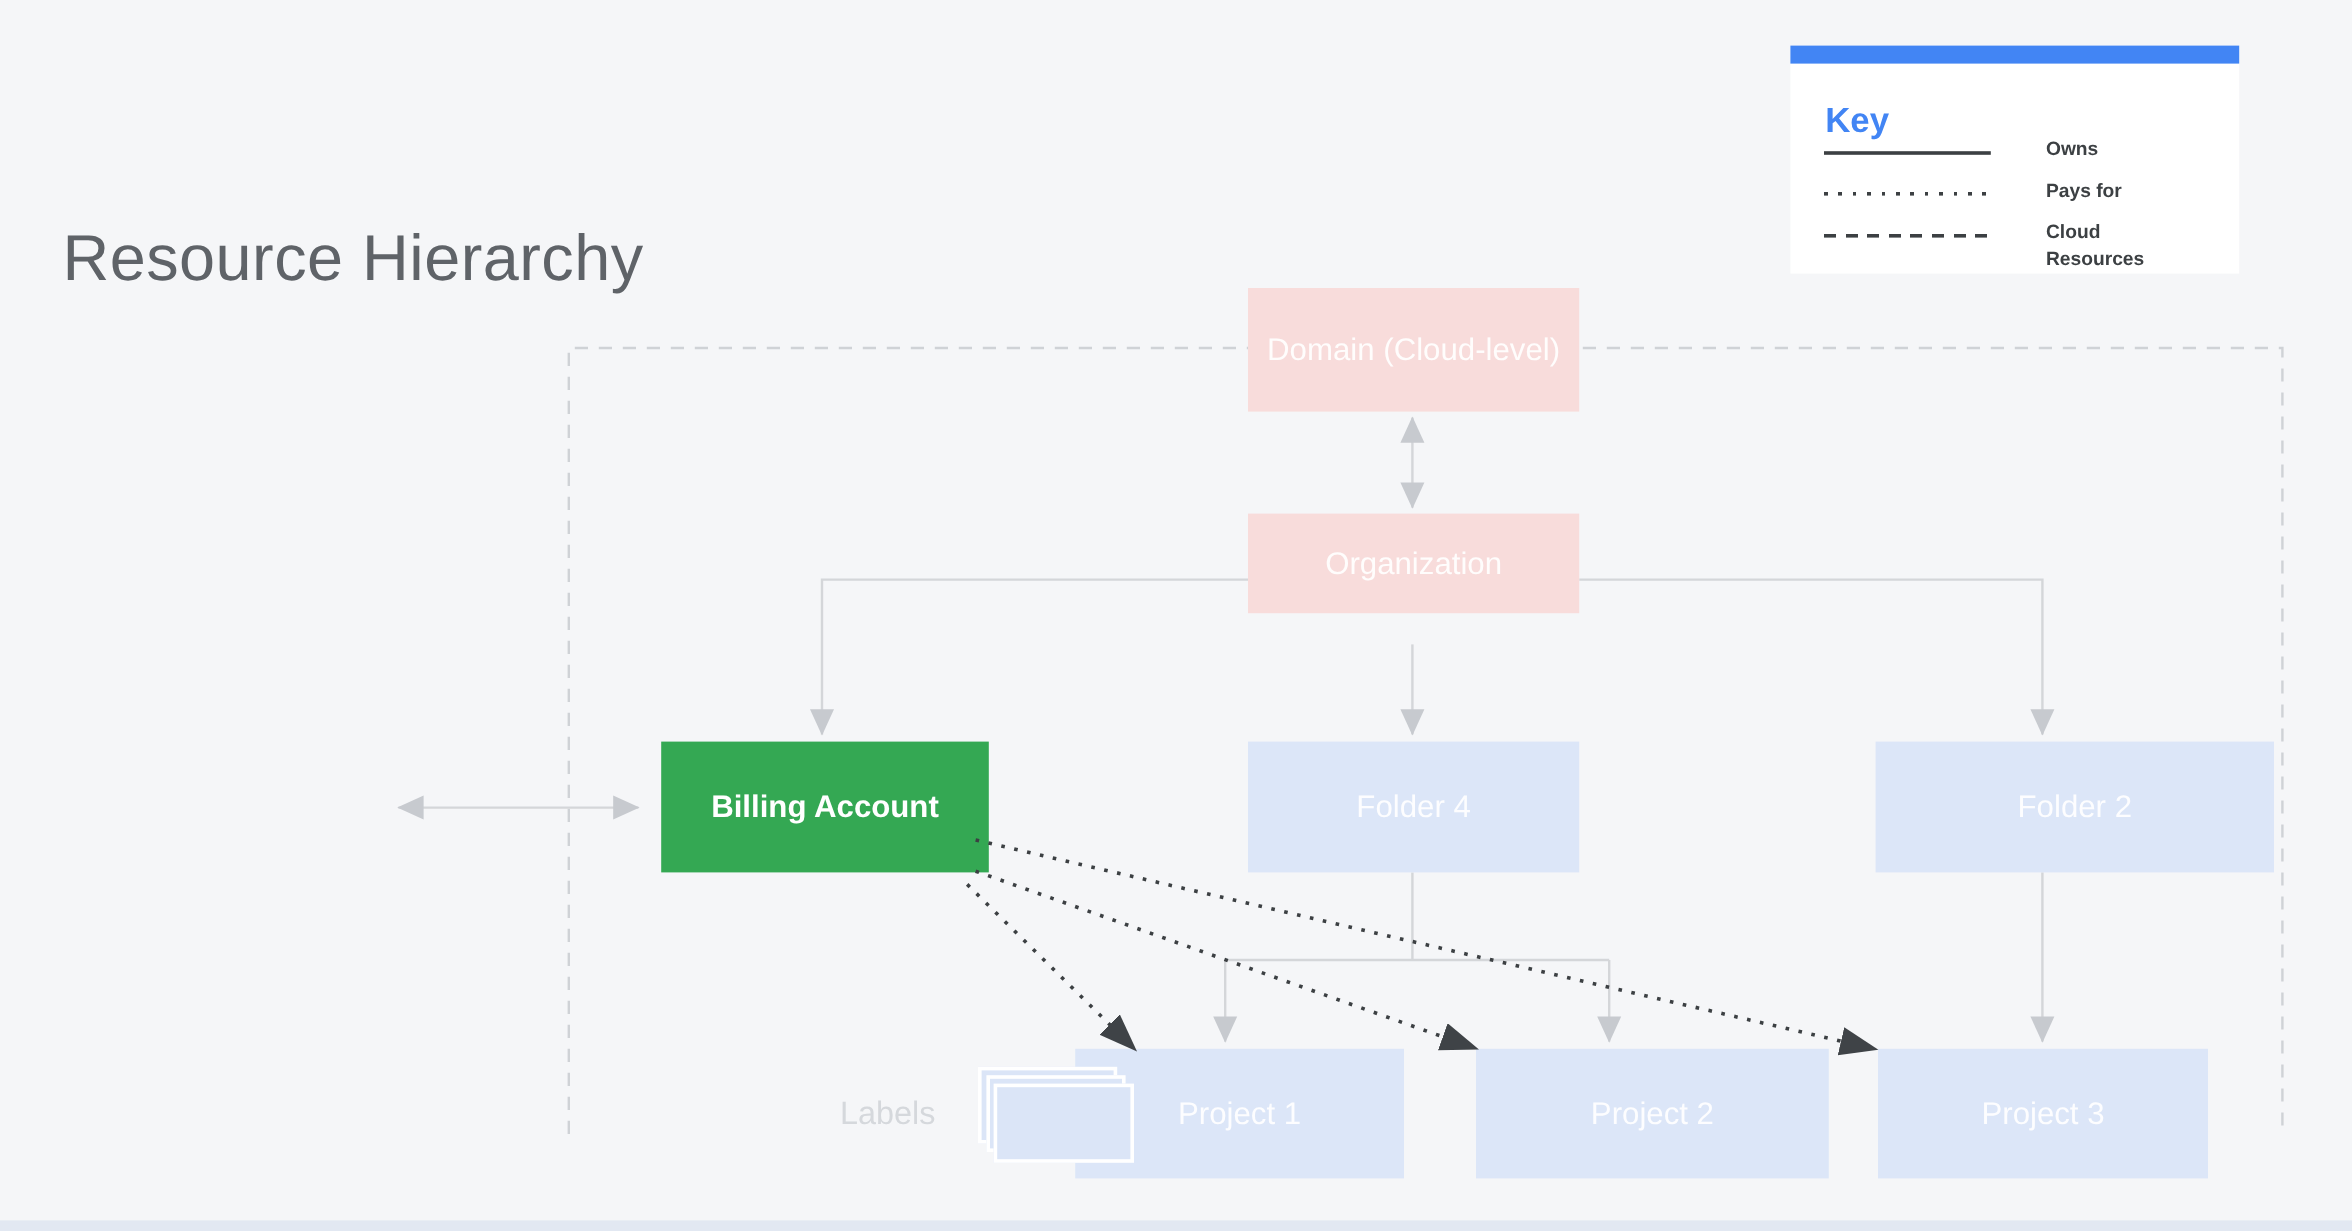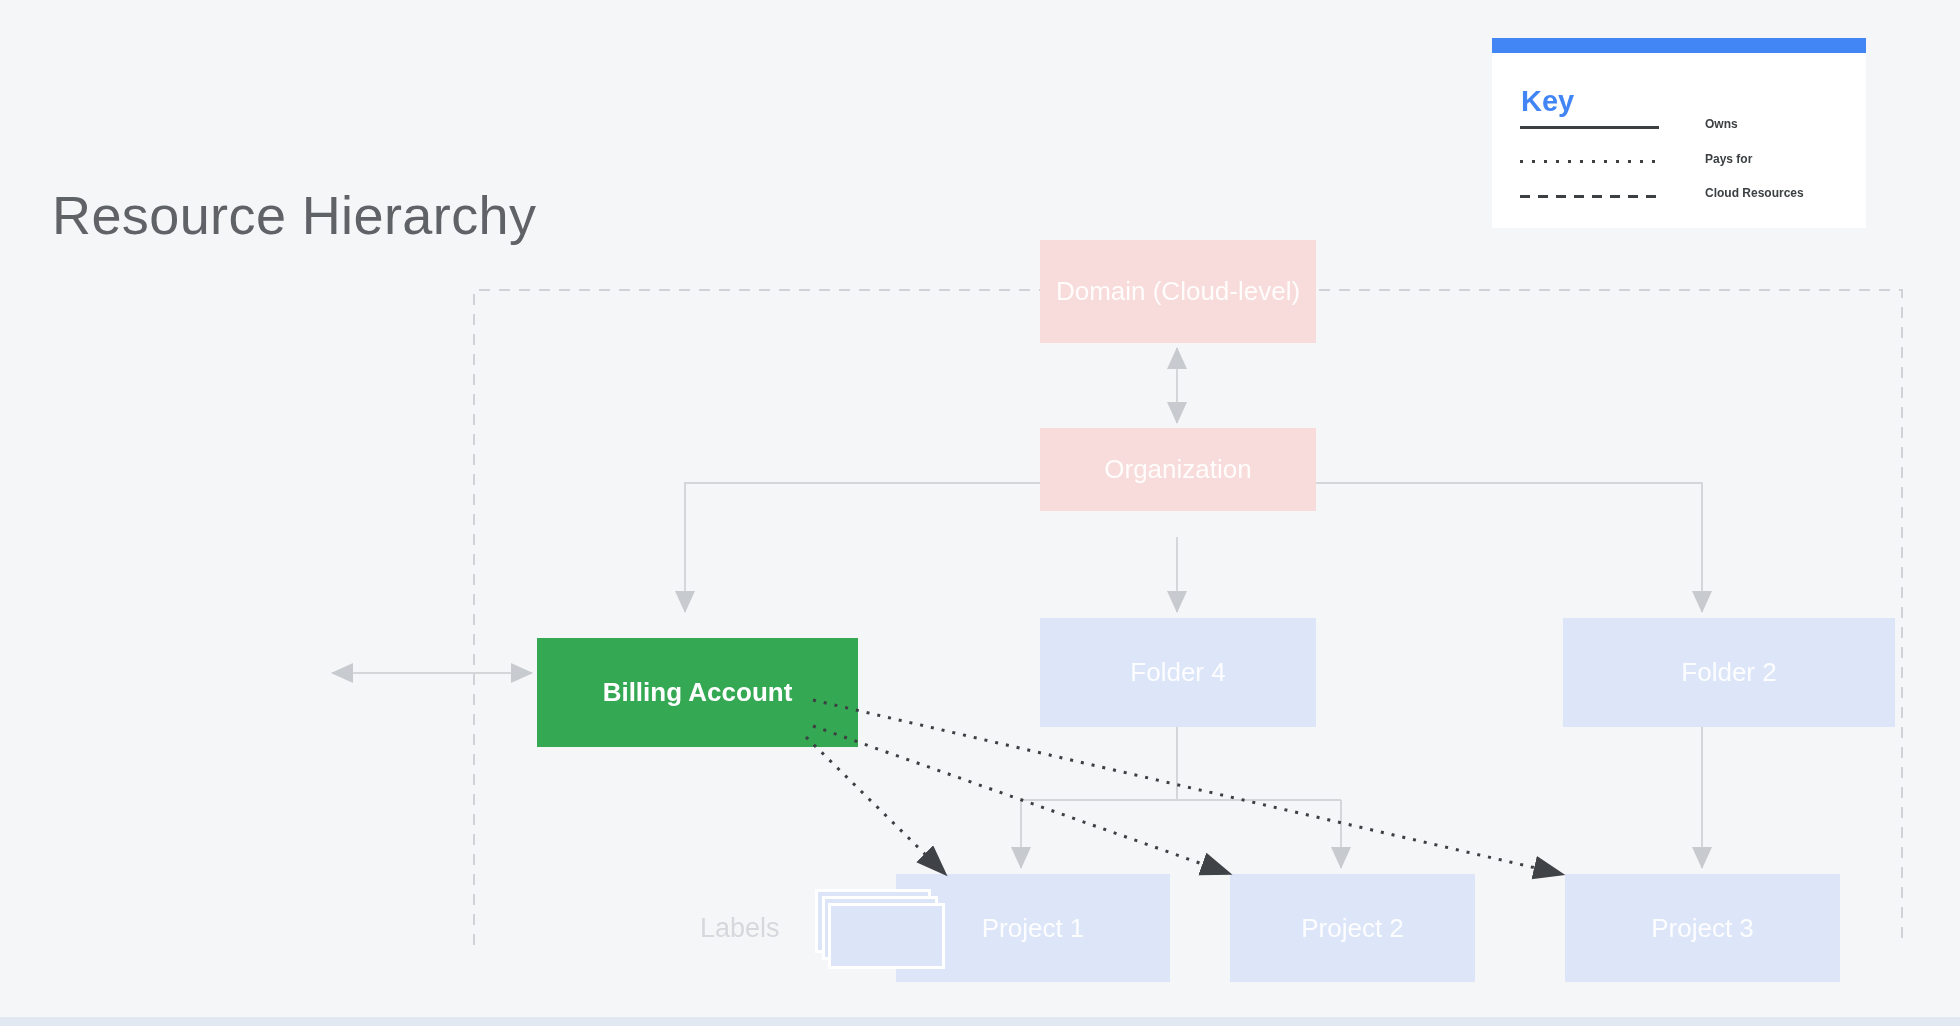--- a/index.html
+++ b/index.html
@@ -19,42 +19,42 @@
         font-size:26px;color:rgba(255,255,255,.92);z-index:2;text-align:center;}
   .pink{background:#f8dcdb;}
   .cream{background:#f5ecd3;}
   .blue{background:#dce6f8;}
   .green{background:#34a853;}
   .node.green{font-weight:bold;color:#ffffff;}
 
   .domain{left:1040px;top:240px;width:276px;height:103px;align-items:center;}
   .organization{left:1040px;top:428px;width:276px;height:83px;}
   .payments{left:52px;top:618px;width:275px;height:109px;}
-  .billing{left:537px;top:618px;width:321px;height:109px;margin-top:20px;}
+  .billing{left:551px;top:618px;width:273px;height:109px;}
   .folder1{left:1040px;top:618px;width:276px;height:109px;}
   .folder2{left:1563px;top:618px;width:332px;height:109px;}
   .project1{left:896px;top:874px;width:274px;height:108px;}
-  .project2{left:1230px;top:874px;width:245px;height:108px;}
+  .project2{left:1230px;top:874px;width:294px;height:108px;}
   .project3{left:1565px;top:874px;width:275px;height:108px;}
 
   
   .labels-caption{position:absolute;left:700px;top:913px;font-size:27px;
                   color:#d5d8dc;z-index:2;}
   .card{position:absolute;background:#dbe5f7;border:3px solid #ffffff;z-index:4;}
   .card.back{left:815px;top:889px;width:110px;height:58px;}
   .card.mid{left:822px;top:896px;width:110px;height:58px;}
   .card.front{left:828px;top:903px;width:111px;height:60px;}
 
   
   .key{position:absolute;left:1492px;top:38px;width:374px;height:190px;
        background:#ffffff;z-index:5;}
   .key-bar{position:absolute;left:0;top:0;width:100%;height:15px;background:#4285f4;}
   .key-heading{position:absolute;left:29px;top:47px;font-size:29px;font-weight:bold;
                color:#4285f4;}
-  .key-label{position:absolute;left:213px;font-size:12px;font-weight:bold;
+  .key-label{position:absolute;left:213px;font-size:16px;font-weight:bold;
              color:#3c4043;line-height:23px;}
   .kl-owns{top:75px;}
   .kl-pays{top:110px;}
   .kl-cloud{top:144px;width:130px;}
   .sample{position:absolute;left:28px;width:139px;}
   .sample.solid{top:88px;height:3px;background:#3c4043;}
   .sample.dotted{top:122px;height:3px;
      background:repeating-linear-gradient(to right,#3c4043 0 3px,transparent 3px 12px);}
   .sample.dashed{top:157px;height:3px;
      background:repeating-linear-gradient(to right,#3c4043 0 10px,transparent 10px 18px);}

